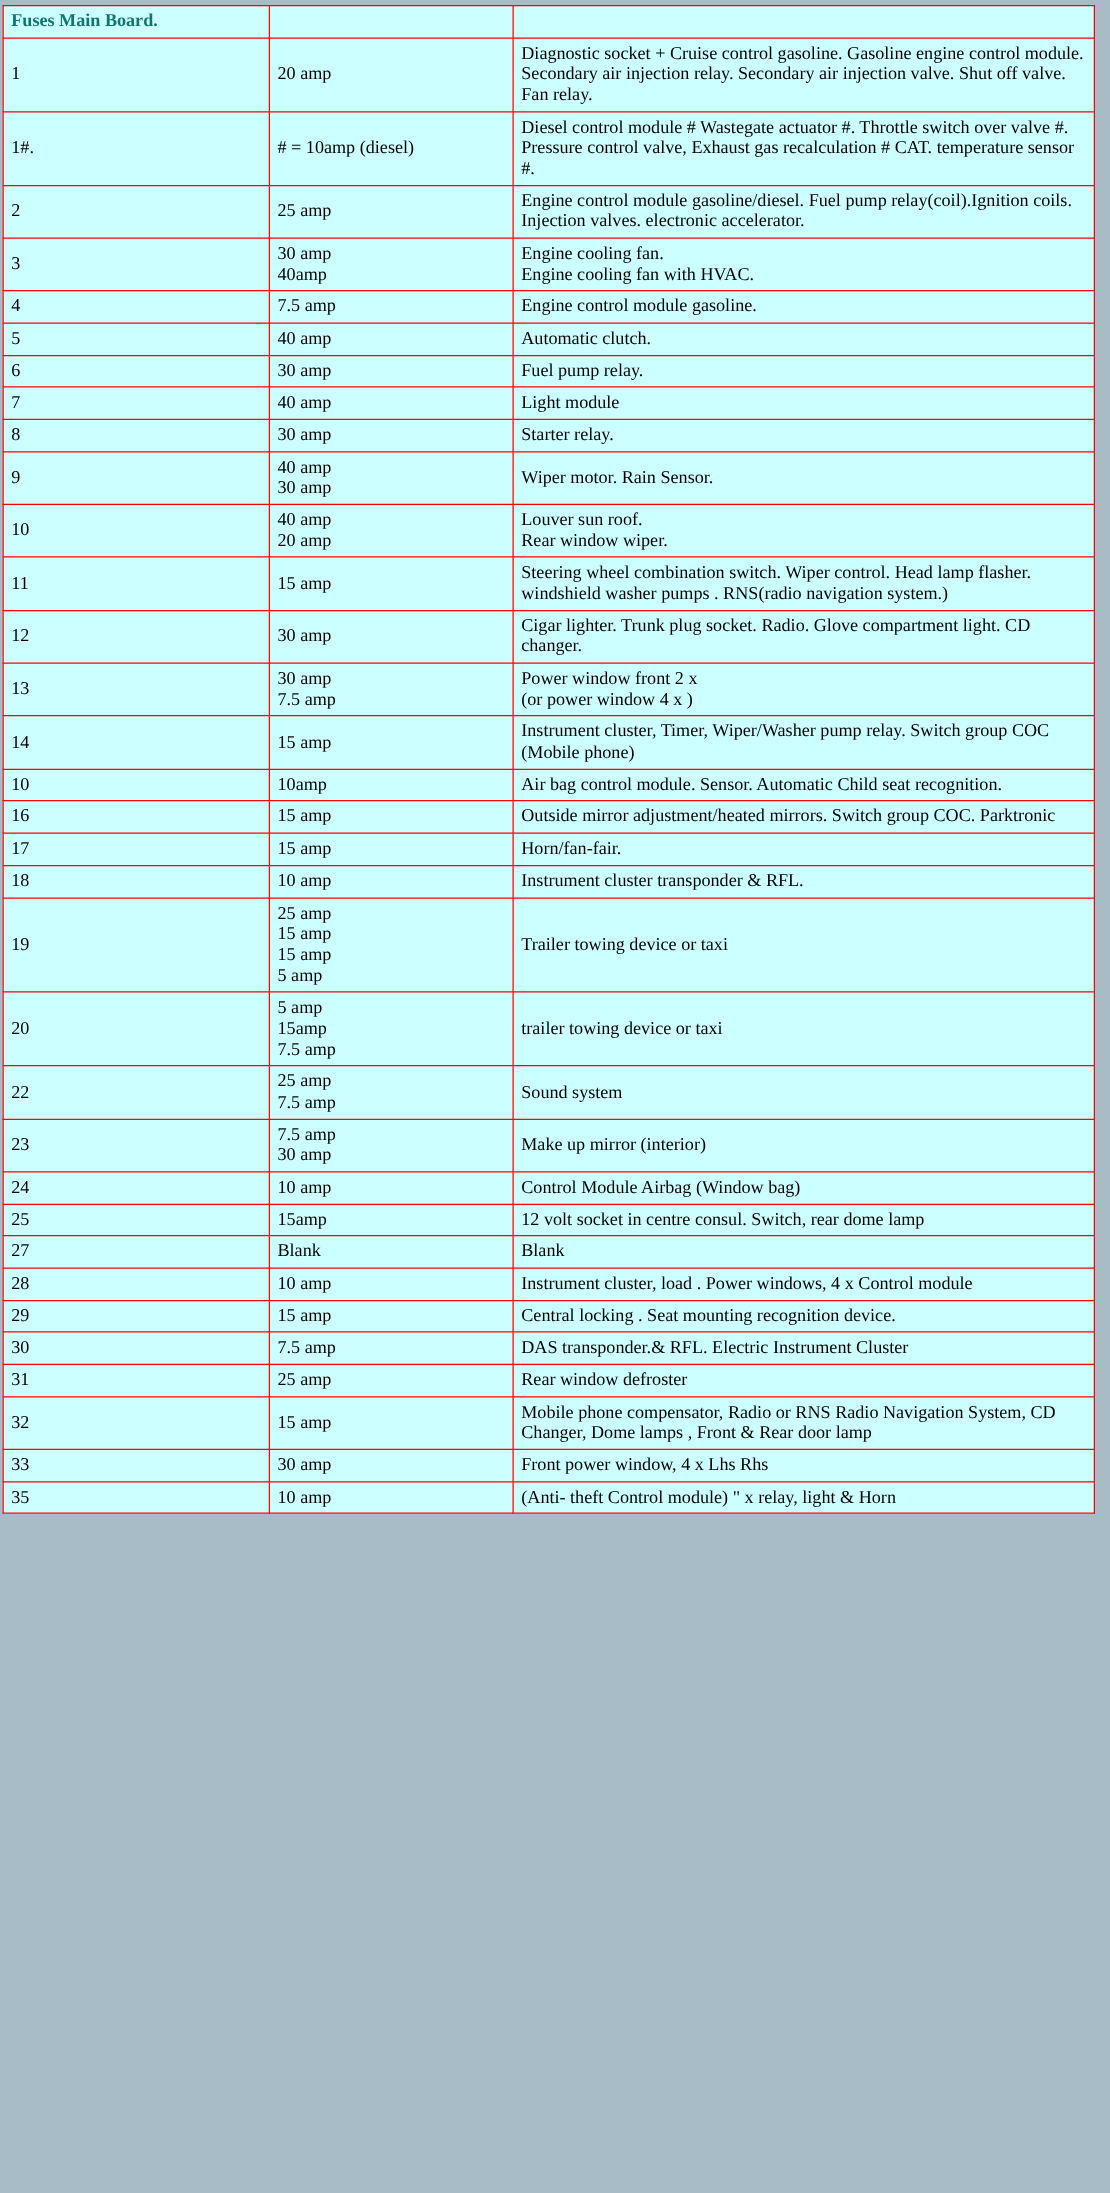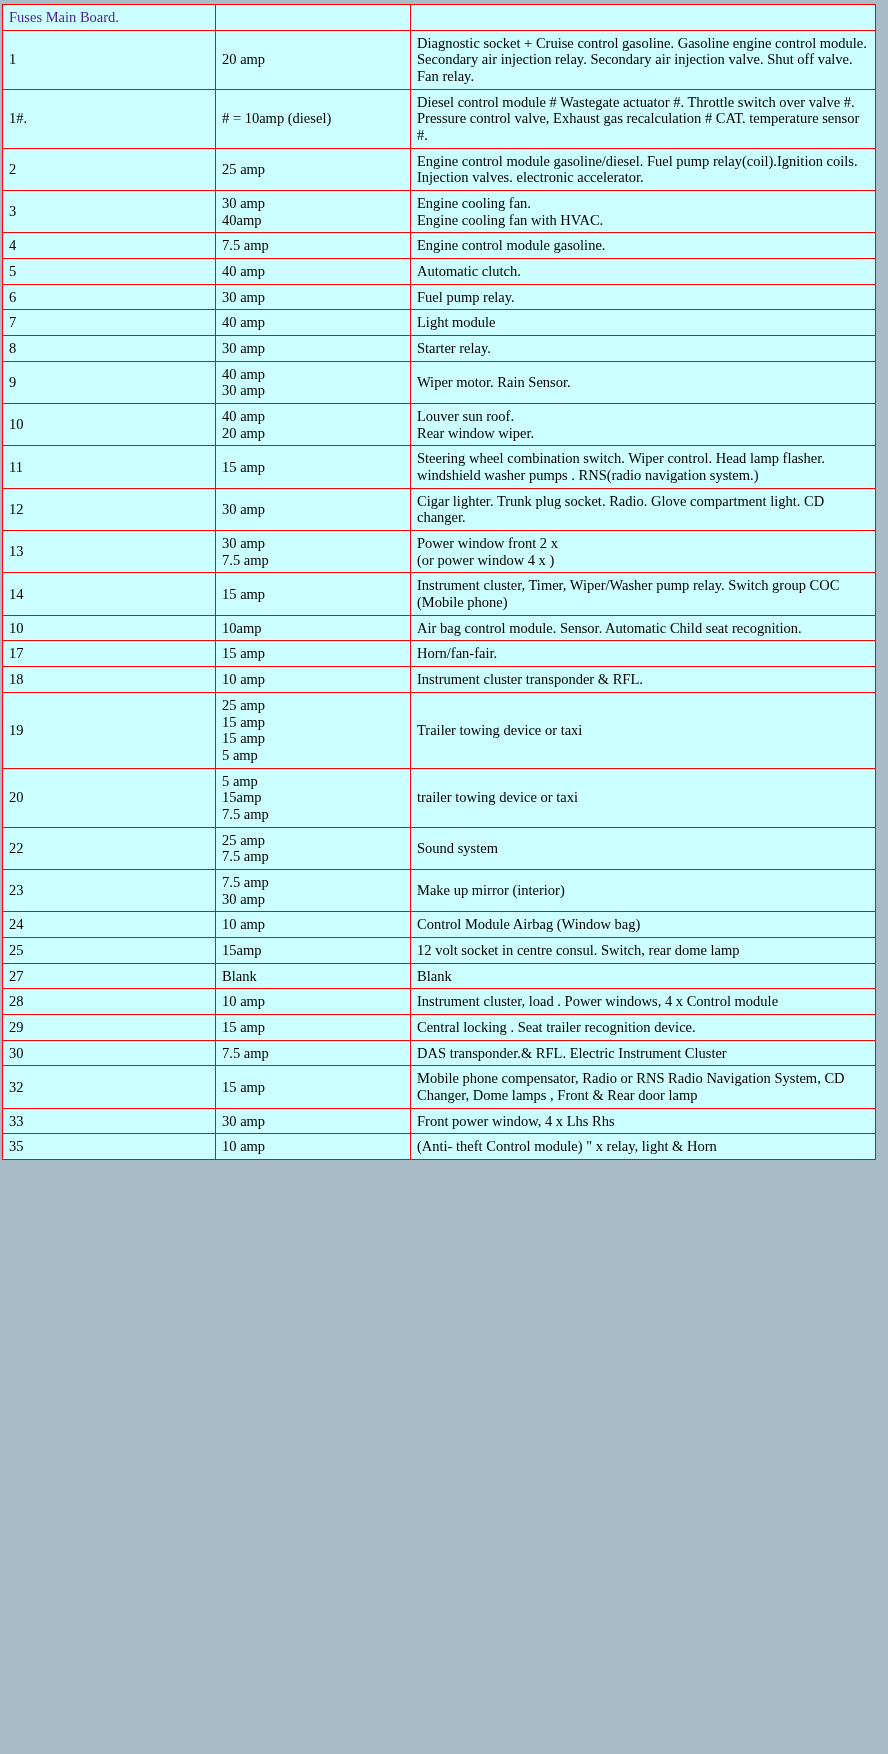--- a/index.html
+++ b/index.html
@@ -28,22 +28,22 @@
     font-size: 14.5px;
     line-height: 1.15;
     color: #000000;
     background: #ccffff;
   }
   td.col-num { width: 200px; }
   td.col-amp { width: 182px; }
   td.col-desc { width: 452px; }
 
   .hdr-title {
-    color: #4c1d95;
-    font-weight: normal;
+    color: #0f766e;
+    font-weight: bold;
     font-size: 14.5px;
   }
   .blankcell {
     color: #0000cc;
   }
   .multiline { white-space: pre-line; }
 </style>
 </head>
 <body>
 
@@ -138,20 +138,25 @@
           <td class="col-num multiline">14</td>
           <td class="col-amp multiline">15 amp</td>
           <td class="col-desc multiline">Instrument cluster, Timer, Wiper/Washer pump relay. Switch group COC (Mobile phone)</td>
         </tr>
         <tr>
           <td class="col-num multiline">10</td>
           <td class="col-amp multiline">10amp</td>
           <td class="col-desc multiline">Air bag control module. Sensor. Automatic Child seat recognition.</td>
         </tr>
         <tr>
+          <td class="col-num multiline">16</td>
+          <td class="col-amp multiline">15 amp</td>
+          <td class="col-desc multiline">Outside mirror adjustment/heated mirrors. Switch group COC. Parktronic</td>
+        </tr>
+        <tr>
           <td class="col-num multiline">17</td>
           <td class="col-amp multiline">15 amp</td>
           <td class="col-desc multiline">Horn/fan-fair.</td>
         </tr>
         <tr>
           <td class="col-num multiline">18</td>
           <td class="col-amp multiline">10 amp</td>
           <td class="col-desc multiline">Instrument cluster transponder &amp; RFL.</td>
         </tr>
         <tr>
@@ -197,26 +202,31 @@
           <td class="col-desc multiline blankcell">Blank</td>
         </tr>
         <tr>
           <td class="col-num multiline">28</td>
           <td class="col-amp multiline">10 amp</td>
           <td class="col-desc multiline">Instrument cluster, load . Power windows, 4 x Control module</td>
         </tr>
         <tr>
           <td class="col-num multiline">29</td>
           <td class="col-amp multiline">15 amp</td>
-          <td class="col-desc multiline">Central locking . Seat trailer recognition device.</td>
+          <td class="col-desc multiline">Central locking . Seat mounting recognition device.</td>
         </tr>
         <tr>
           <td class="col-num multiline">30</td>
           <td class="col-amp multiline">7.5 amp</td>
           <td class="col-desc multiline">DAS transponder.&amp; RFL. Electric Instrument Cluster</td>
+        </tr>
+        <tr>
+          <td class="col-num multiline">31</td>
+          <td class="col-amp multiline">25 amp</td>
+          <td class="col-desc multiline">Rear window defroster</td>
         </tr>
         <tr>
           <td class="col-num multiline">32</td>
           <td class="col-amp multiline">15 amp</td>
           <td class="col-desc multiline">Mobile phone compensator, Radio or RNS Radio Navigation System, CD Changer, Dome lamps , Front &amp; Rear door lamp</td>
         </tr>
         <tr>
           <td class="col-num multiline">33</td>
           <td class="col-amp multiline">30 amp</td>
           <td class="col-desc multiline">Front power window, 4 x Lhs Rhs</td>

